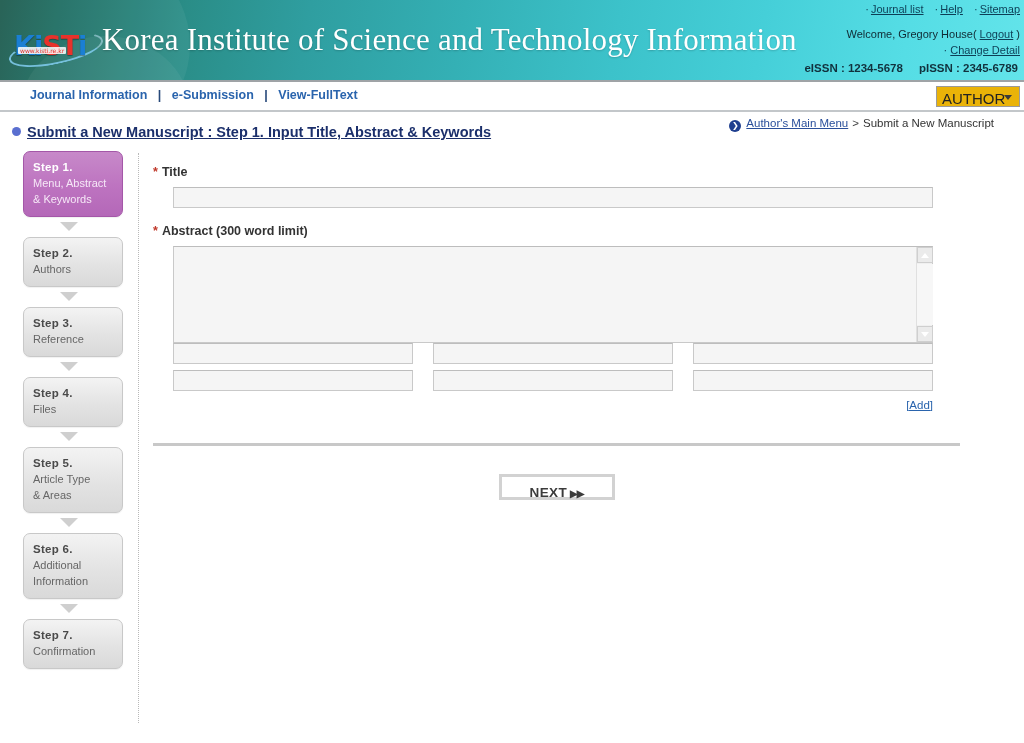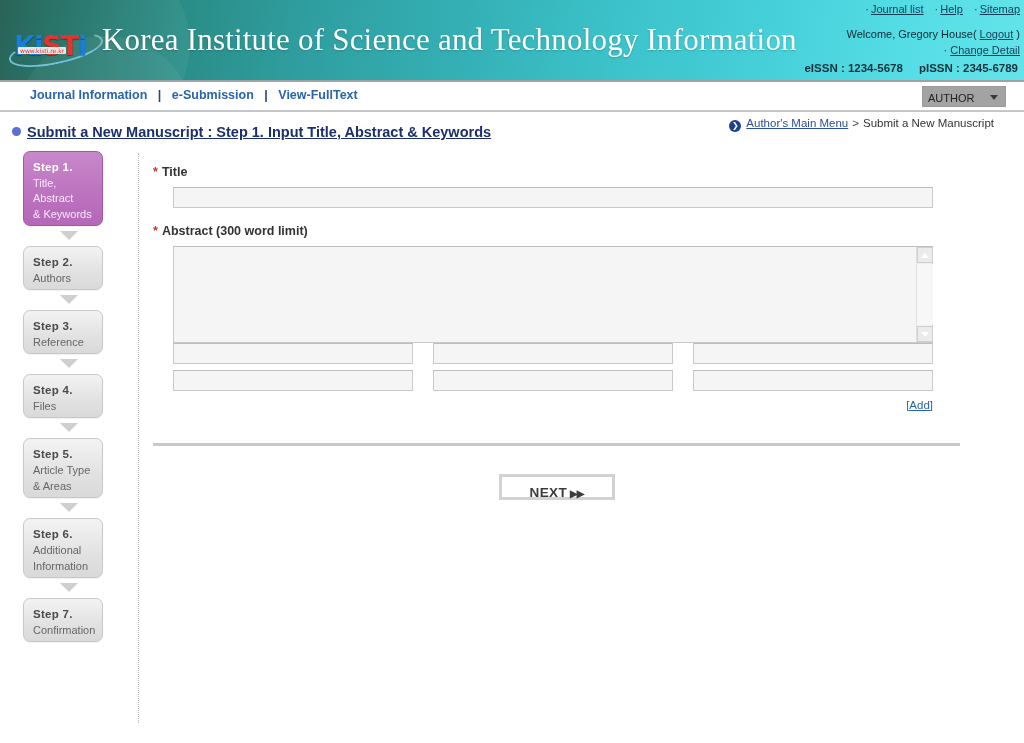--- a/index.html
+++ b/index.html
@@ -135,26 +135,26 @@
     font-weight: bold;
     white-space: nowrap;
   }
   .nav-links a {
     color: #2a64ad; text-decoration: none; margin-top: 8px;
   }
   .nav-links .sep {
     color: #27497a; margin: 0 7px; font-weight: bold;
   }
   .role-select {
-    position: absolute; right: 18px; top: 4px;
+    position: absolute; right: 4px; top: 4px;
     width: 84px; height: 21px;
     border: 1px solid #9a9a9a;
-    background: #a3a3a3;
+    background: #eab308;
     font-family: "Liberation Sans", sans-serif;
-    font-size: 11px;
+    font-size: 15px;
     color: #222;
     padding: 0 2px 0 4px;
     line-height: 19px;
   }
   .role-select .sel-label {
     position: absolute; left: 5px; top: 2px;
   }
   .role-select .caret {
     position: absolute; right: 7px; top: 8px;
     width: 0; height: 0;
@@ -219,25 +219,25 @@
     border-left: 1px dotted #b9b9b9;
   }
 
   
   .sidebar {
     position: absolute;
     left: 23px; top: 2px;
     width: 92px;
   }
   .step-box {
-    width: 80px;
+    width: 100px;
     border: 1px solid #c8c8c8;
     border-radius: 7px;
     background: linear-gradient(180deg, #f3f3f3 0%, #e3e3e3 55%, #d9d9d9 100%);
-    padding: 8px 8px 3px 9px;
+    padding: 8px 8px 9px 9px;
     box-shadow: 0 1px 1px rgba(0,0,0,0.06);
   }
   .step-box .s-num {
     font-size: 11.5px;
     font-weight: bold;
     color: #4a4a4a;
     line-height: 15px;
     letter-spacing: 0.3px;
   }
   .step-box .s-desc {
@@ -435,21 +435,21 @@
   </div>
 </div>
 
 <div class="body-wrap">
   <div class="vline"></div>
 
   <div class="sidebar">
 
     <div class="step-box active">
       <div class="s-num">Step 1.</div>
-      <div class="s-desc">Title, Abstract</div>
+      <div class="s-desc">Menu, Abstract</div>
       <div class="s-desc">&amp; Keywords</div>
     </div>
     <div class="arrow-down"><i></i></div>
 
     <div class="step-box">
       <div class="s-num">Step 2.</div>
       <div class="s-desc">Authors</div>
     </div>
     <div class="arrow-down"><i></i></div>
 

